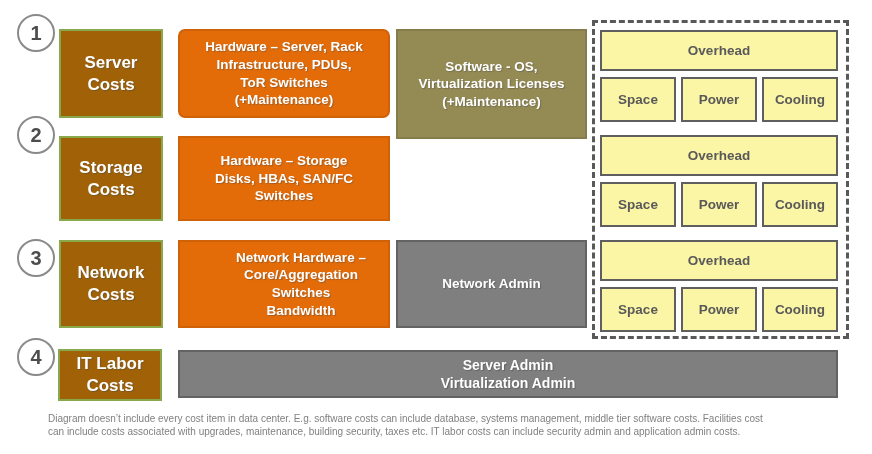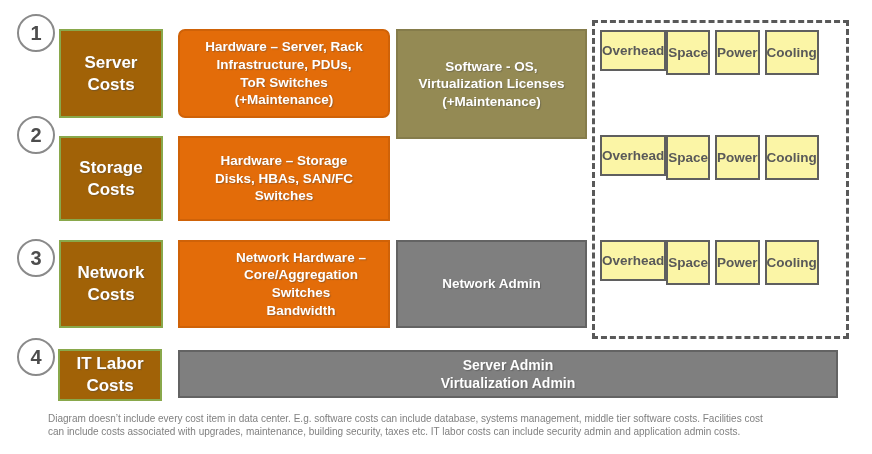--- a/index.html
+++ b/index.html
@@ -38,21 +38,21 @@
   .m1{left:178px;top:29px;width:212px;height:89px;border-radius:7px;}
   .m2{left:178px;top:136px;width:212px;height:85px;}
   .m3{left:178px;top:240px;width:212px;height:88px;padding-left:34px;}
   .r1{left:396px;top:29px;width:191px;height:110px;}
   .r2{left:396px;top:136px;width:191px;height:85px;}
   .r3{left:396px;top:240px;width:191px;height:88px;}
   .wide4{left:178px;top:350px;width:660px;height:48px;font-size:14px;}
   
   .dashed{left:592px;top:20px;width:257px;height:319px;border:3px dashed #595959;z-index:1;}
   
-  .ovg{left:600px;width:238px;display:flex;flex-direction:row;z-index:2;}
+  .ovg{left:600px;width:238px;display:flex;flex-direction:column;z-index:2;}
   .ovg1{top:30px;} .ovg2{top:135px;} .ovg3{top:240px;}
   .ovtitle{height:37px;margin-bottom:6px;}
   .ovrow{display:flex;gap:5px;height:45px;}
   .ovrow .ybox{flex:1;}
   
   .footnote{
     left:48px;top:413px;width:812px;color:#808080;font-size:10px;
     line-height:1.28;white-space:pre-line;
   }
 </style>

